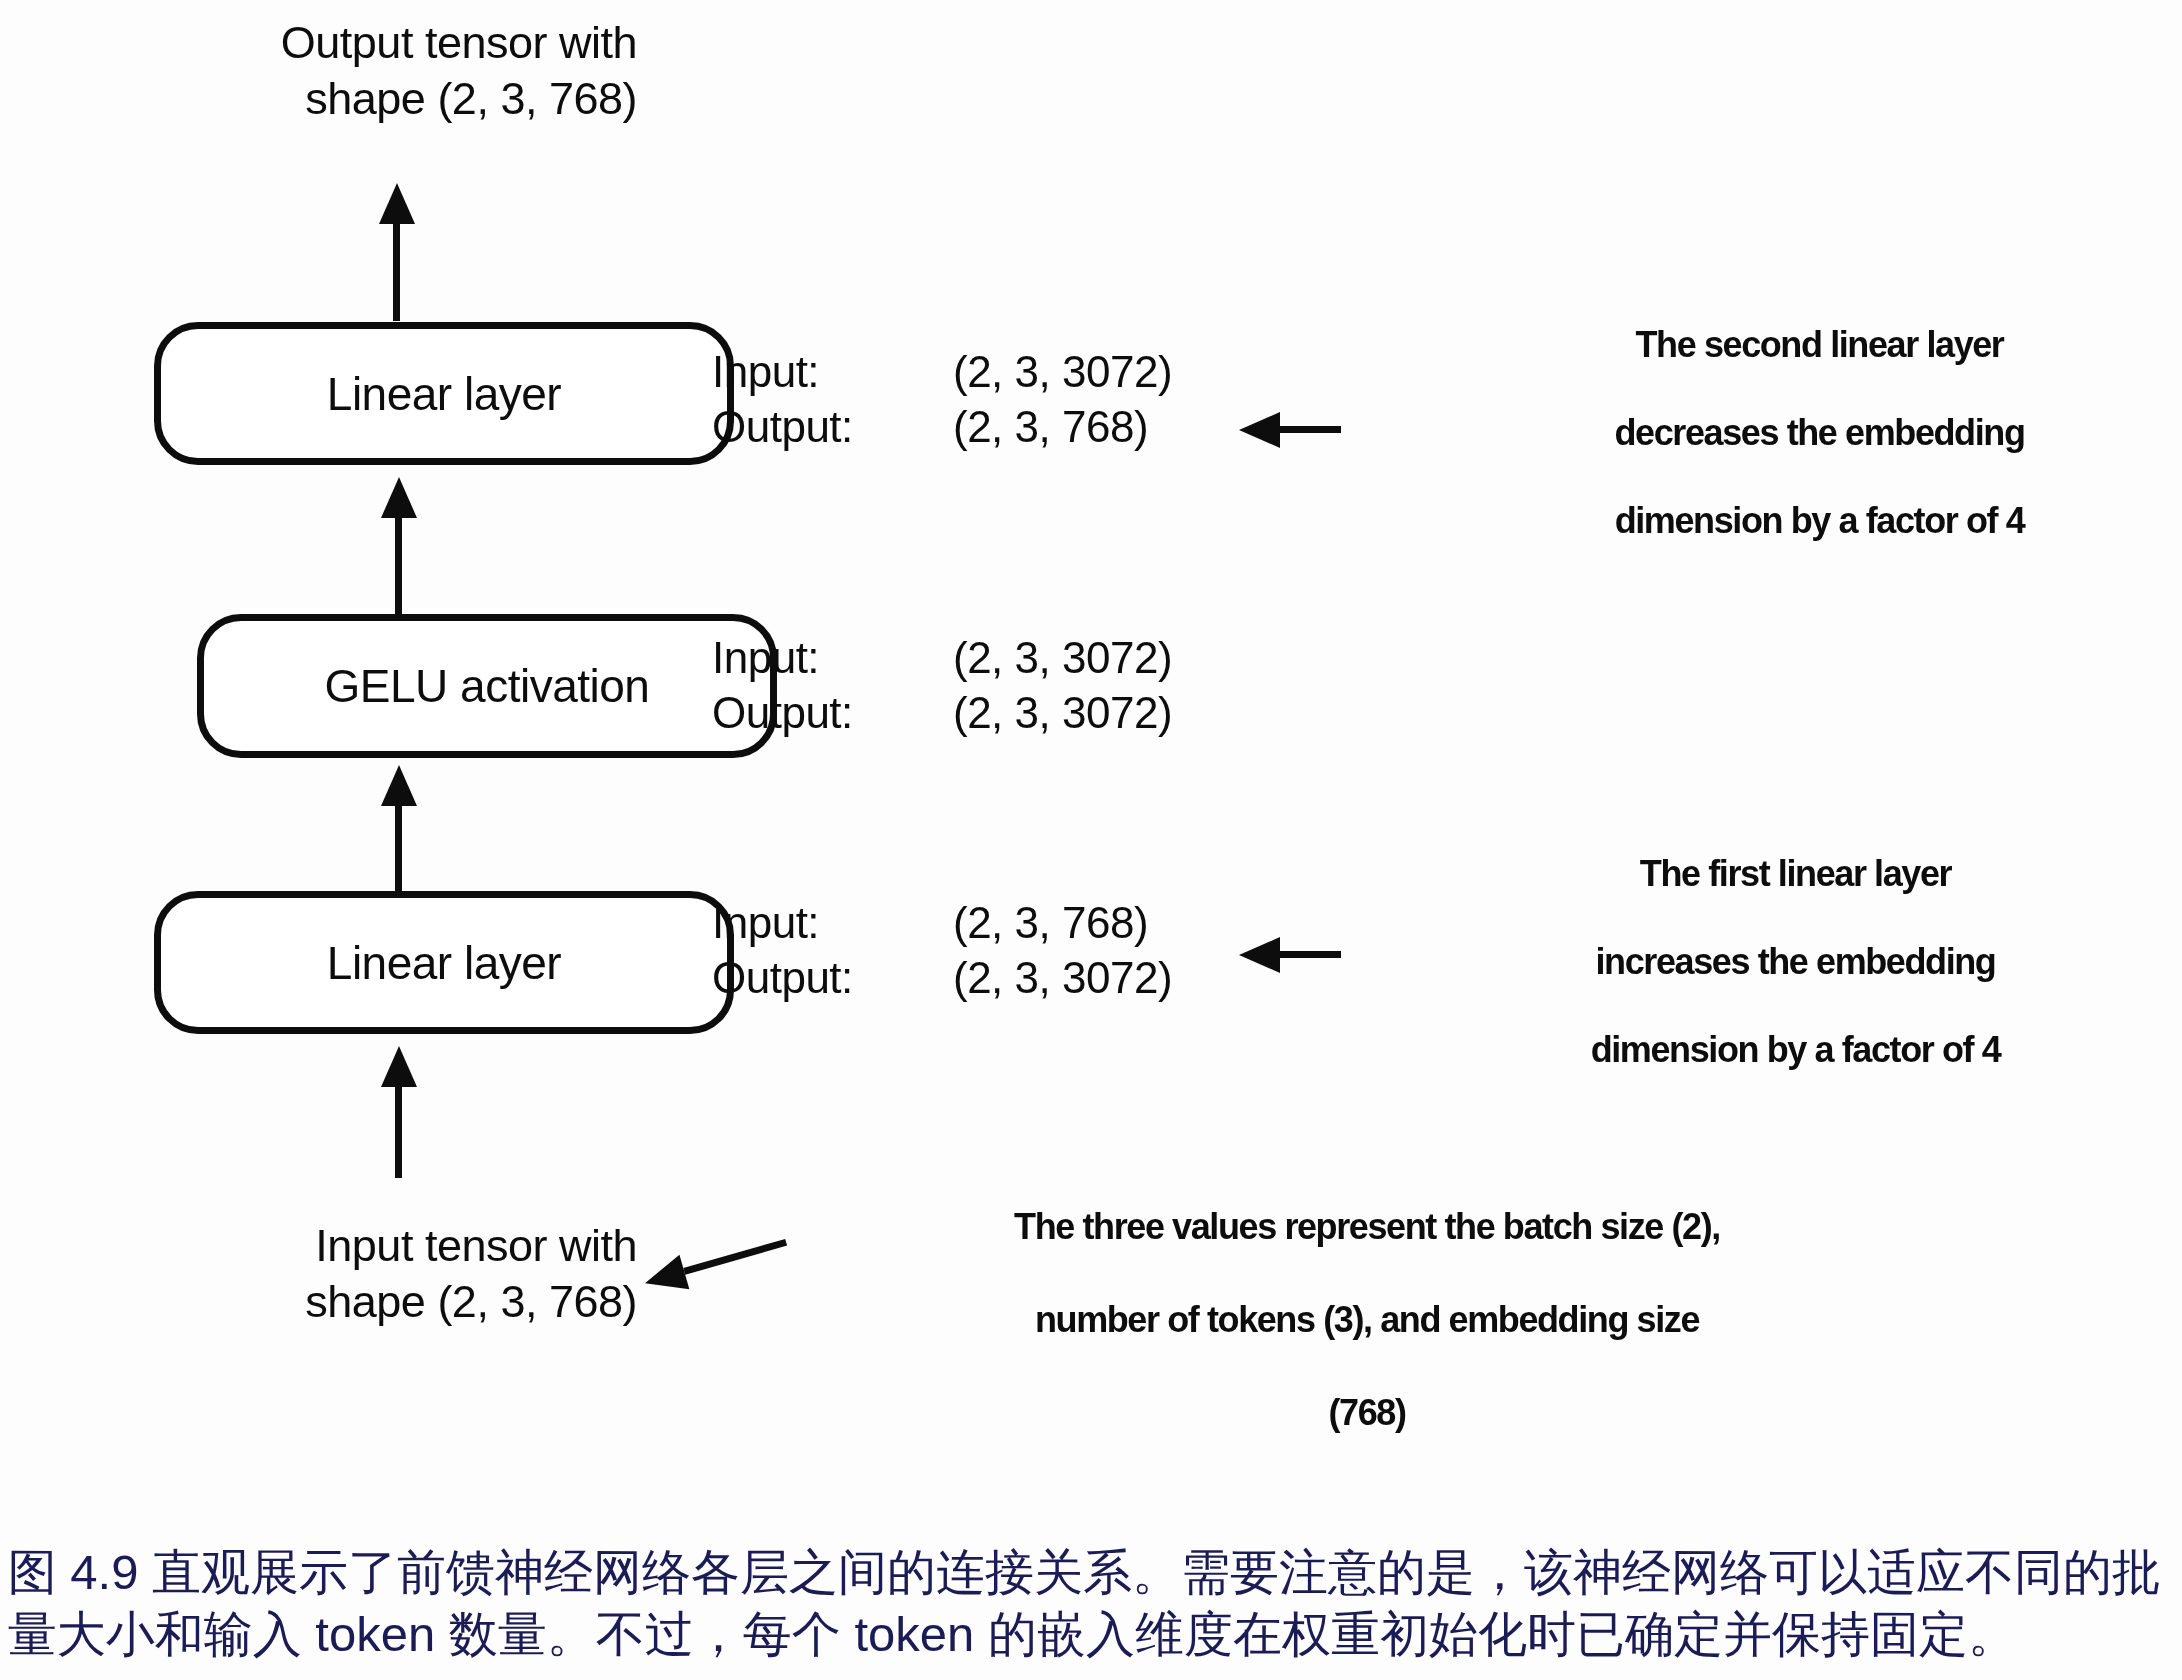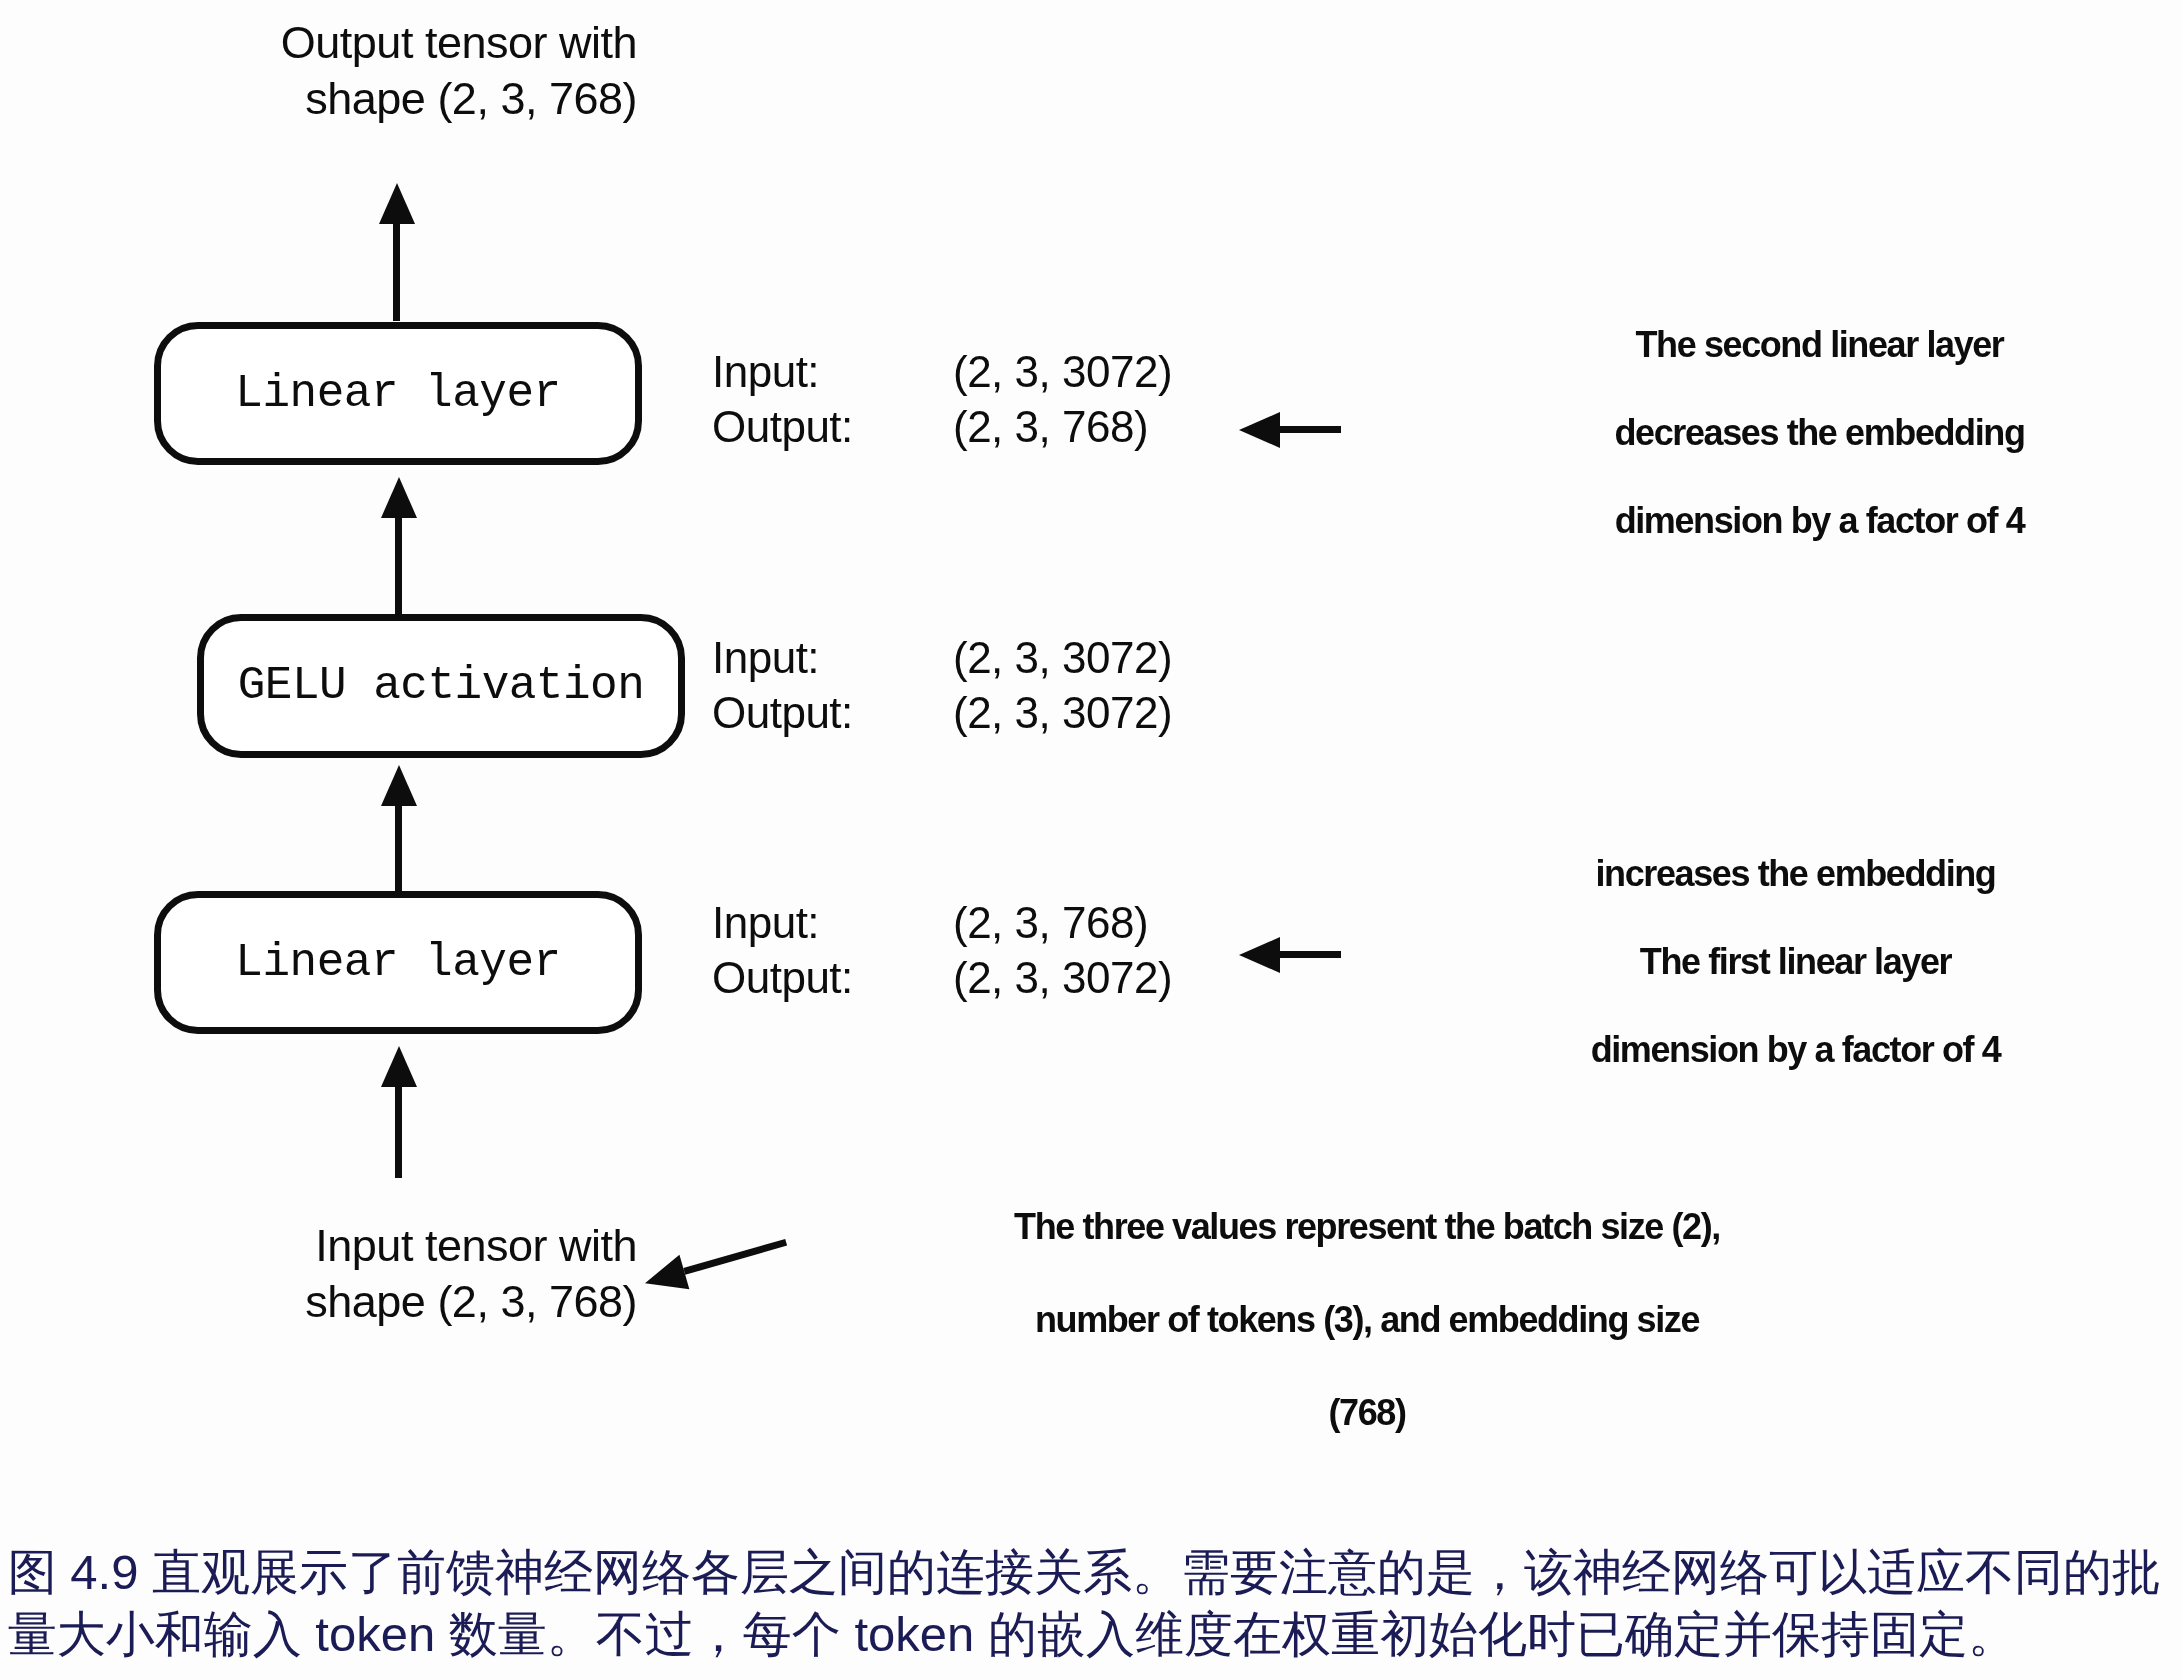--- a/index.html
+++ b/index.html
@@ -12,29 +12,28 @@
     position:relative;
     width:2182px;height:1680px;
     background:var(--bg);
     font-family:"Liberation Sans", sans-serif;
     color:var(--ink);
     overflow:hidden;
   }
   
   .node-box{
     position:absolute;
-    left:154px;width:488px;height:143px;
+    left:154px;width:580px;height:143px;
     box-sizing:border-box;
     border:7.7px solid var(--ink);
     border-radius:44px;
     background:#fff;
     display:flex;align-items:center;justify-content:center;
     font-size:46px;
     letter-spacing:-0.5px;
-    font-family:Liberation Mono, monospace;
   }
   
   .varrow{
     position:absolute;width:37px;
     display:flex;flex-direction:column;align-items:center;
   }
   .varrow .head{
     width:0;height:0;
     border-left:18.3px solid transparent;
     border-right:18.3px solid transparent;
@@ -158,22 +157,22 @@
       <span class="io-label">Output:</span>
       <span class="io-val">(2, 3, 3072)</span>
     </div>
   </div>
 
   <div class="larrow" style="left:1239px;top:936px;width:102px;">
     <div class="head"></div>
     <div class="shaft"></div>
   </div>
   <div class="annotation" style="left:1477px;top:830px;width:637px;">
+    <div>The first linear layer</div>
     <div>increases the embedding</div>
-    <div>The first linear layer</div>
     <div>dimension by a factor of 4</div>
   </div>
 
   <div class="varrow" style="left:380px;top:1046px;height:132px;">
     <div class="head"></div>
     <div class="shaft"></div>
   </div>
 
   <div class="tensor-label" style="top:1218px;">
     <div>Input tensor with</div>

